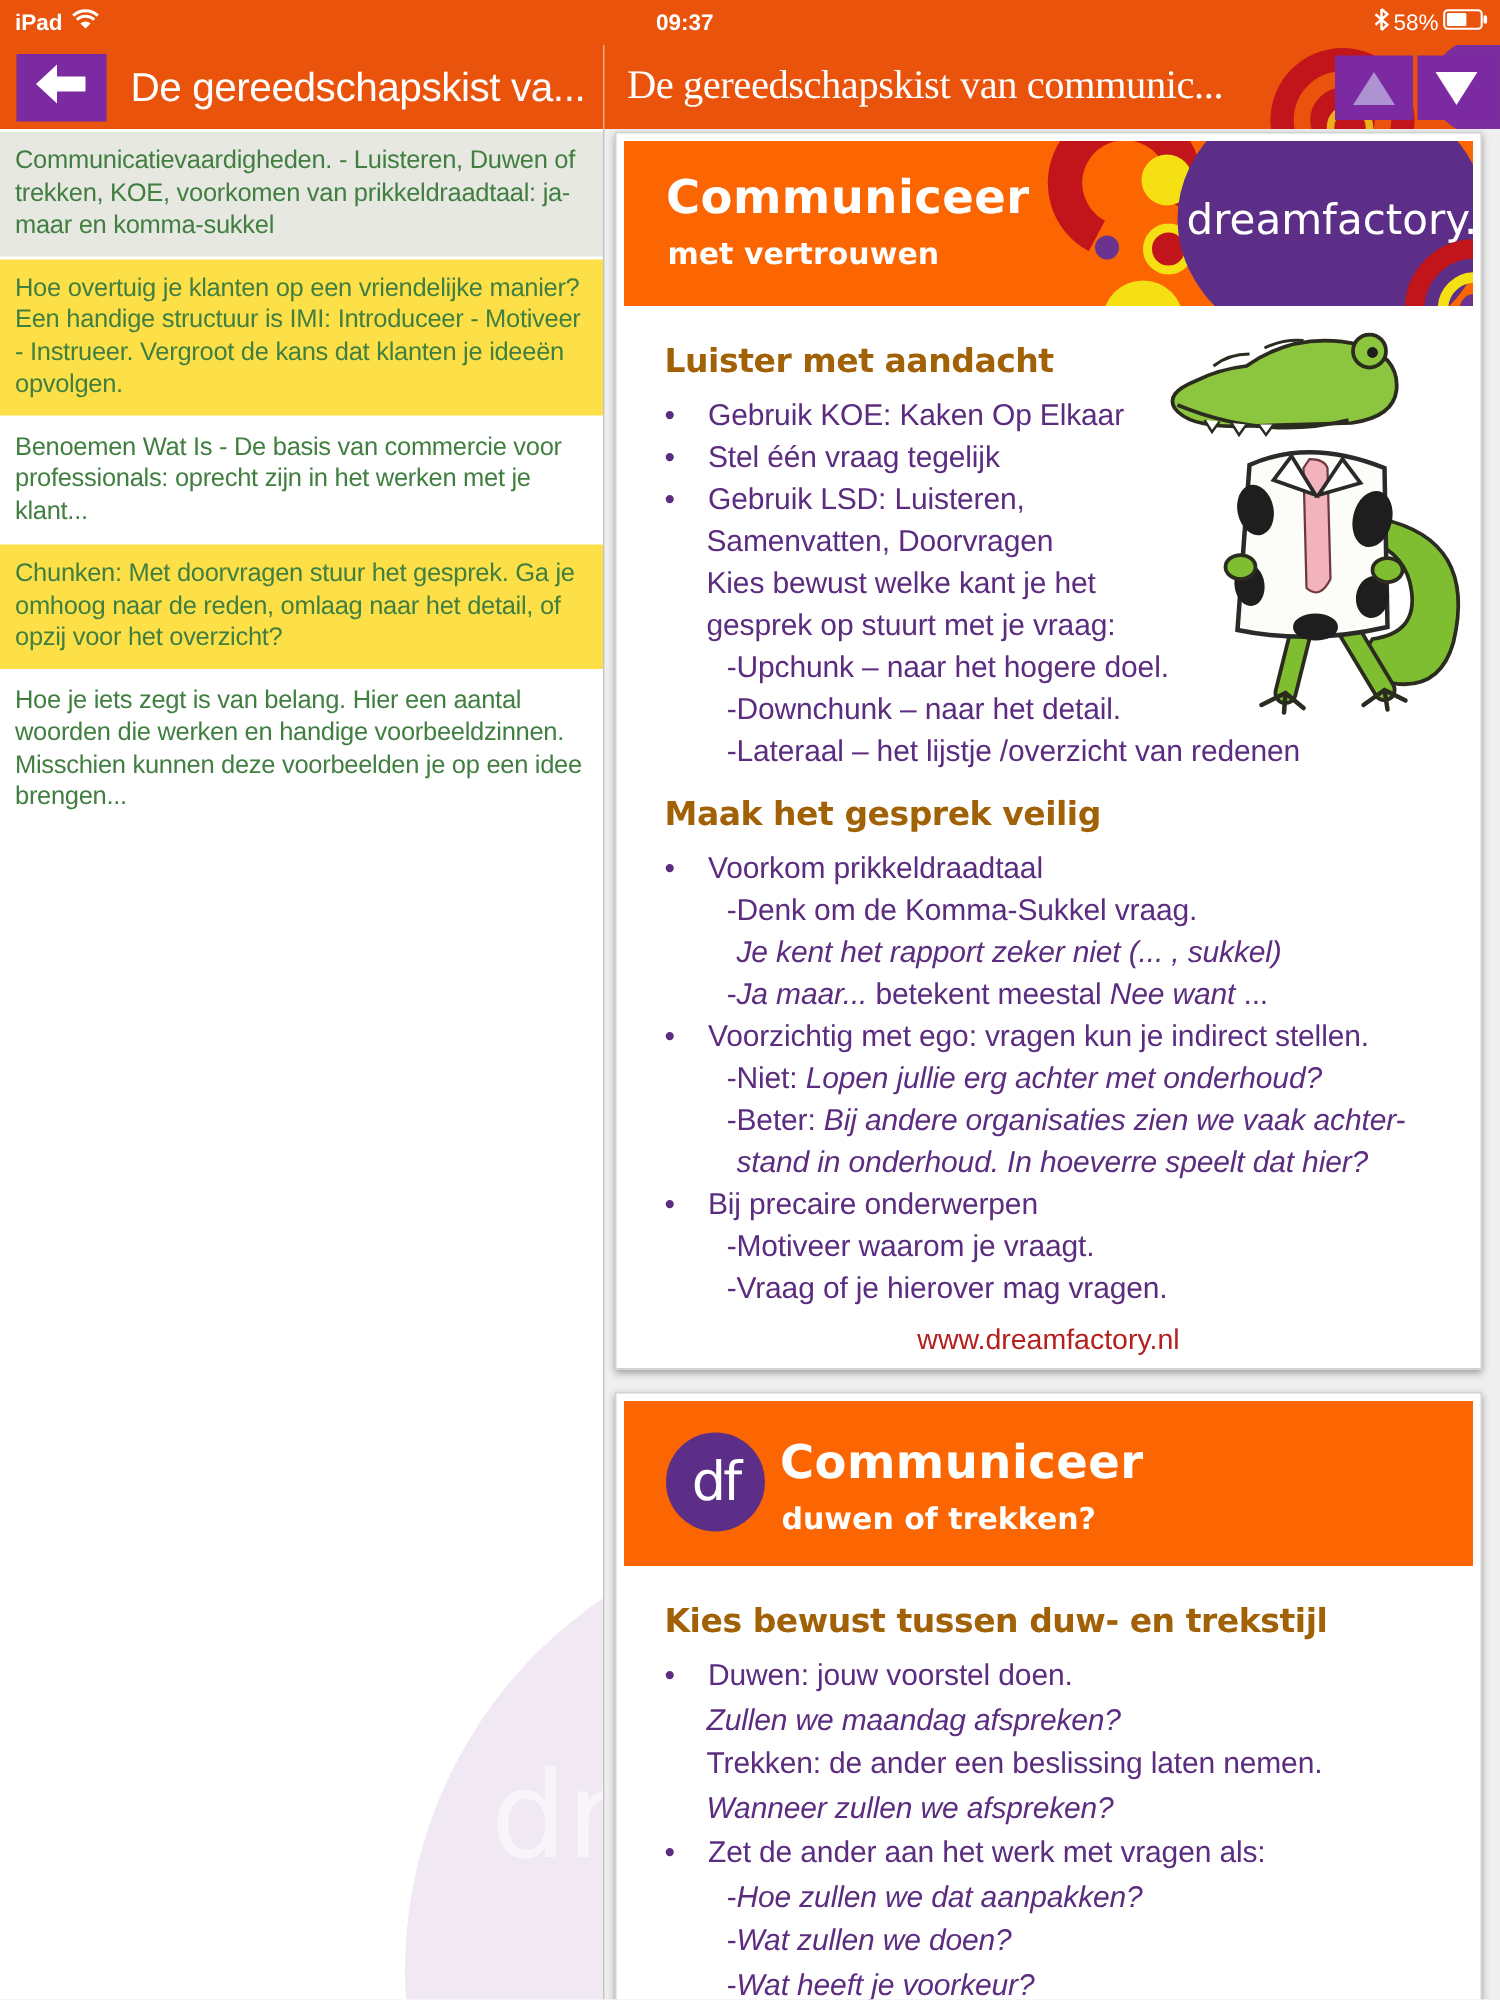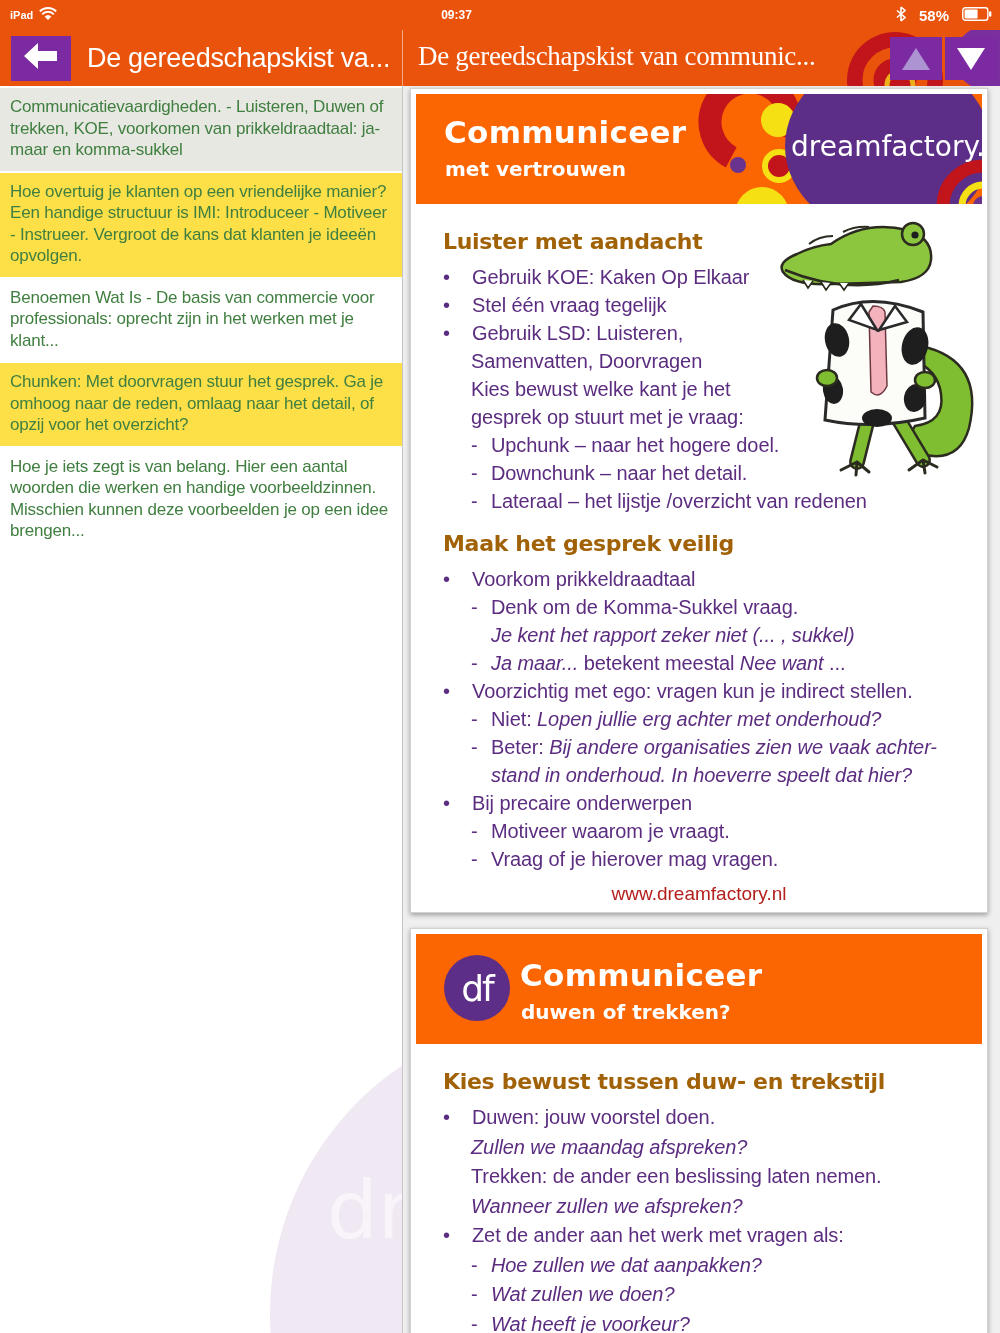--- a/index.html
+++ b/index.html
@@ -1,23 +1,23 @@
 <!DOCTYPE html>
 <html><head>
 <meta charset="utf-8">
 <style>
   html,body{margin:0;padding:0;}
   body{width:1000px;height:1333px;overflow:hidden;font-family:"Liberation Sans",sans-serif;background:#fff;}
   .screen{position:relative;width:1000px;height:1333px;overflow:hidden;background:#EFEFEF;}
 
   
   .statusbar{position:absolute;top:0;left:0;width:1000px;height:30px;background:#E9530C;color:#fff;z-index:30;}
-  .sb-left{position:absolute;left:10px;top:0;height:30px;display:flex;align-items:center;gap:6px;font-size:11px;font-weight:bold;}
-  .sb-time{position:absolute;left:0;width:913px;top:0;height:30px;display:flex;align-items:center;justify-content:center;font-size:12px;font-weight:bold;}
-  .sb-right{position:absolute;right:8px;top:0;height:30px;display:flex;align-items:center;gap:13px;font-size:15px;font-weight:bold;}
+  .sb-left{position:absolute;left:10px;top:0;height:30px;display:flex;align-items:center;gap:6px;font-size:15px;font-weight:bold;}
+  .sb-time{position:absolute;left:0;width:913px;top:0;height:30px;display:flex;align-items:center;justify-content:center;font-size:15px;font-weight:bold;}
+  .sb-right{position:absolute;right:8px;top:0;height:30px;display:flex;align-items:center;gap:3px;font-size:15px;font-weight:normal;}
 
   
   .navbar{position:absolute;top:30px;left:0;width:976px;height:56px;background:#E9530C;z-index:25;}
   .nav-left{position:absolute;left:0;top:0;width:403px;height:56px;display:flex;align-items:center;border-right:1px solid rgba(255,255,255,0.5);box-sizing:border-box;}
   .back-btn{width:60px;height:45px;background:#7B2AA2;margin-left:11px;display:flex;align-items:center;justify-content:center;flex:0 0 auto;}
   .nav-title{color:#fff;font-size:27px;letter-spacing:-0.3px;white-space:nowrap;overflow:hidden;}
   .nav-left .nav-title{margin-left:16px;}
   .nav-right{position:absolute;left:404px;top:0;width:596px;height:56px;overflow:hidden;font-family:Liberation Serif, serif;}
   .nav-right .nav-title{position:absolute;left:14px;top:11px;}
   .nav-deco{position:absolute;right:0;top:0;width:180px;height:56px;}
@@ -53,21 +53,21 @@
   .df-badge{position:absolute;left:28px;top:21px;width:66px;height:66px;border-radius:50%;background:#5C2E87;color:#fff;display:flex;align-items:center;justify-content:center;font-size:36px;font-family:"DejaVu Sans",sans-serif;letter-spacing:-2px;}
 
   .card-body{padding:18px 14px 0 32px;position:relative;}
   .sec-heading{font-size:22px;font-weight:bold;color:#a16207;font-family:"DejaVu Sans",sans-serif;letter-spacing:-0.3px;margin:14px 0 6px 0;line-height:30px;}
   .sec-heading:first-child{margin-top:0;}
   .line{display:flex;color:#5B2C7F;font-size:20px;line-height:28px;letter-spacing:-0.1px;}
   .card2 .line{line-height:29.5px;}
   .mk{flex:0 0 auto;}
   .mk.bullet{width:29px;}
   .mk.dash{width:20px;}
-  .ind1{padding-left:28px;}
+  .ind1{padding-left:28px;text-align:right;}
   .ind2{padding-left:48px;}
   .it{font-style:italic;}
   .card-footer{text-align:center;color:#B3201D;font-size:19px;margin-top:10px;}
 
   .croc{position:absolute;right:2px;top:128px;width:212px;height:262px;z-index:3;}
 </style>
 </head>
 <body>
 
 <div class="screen">

